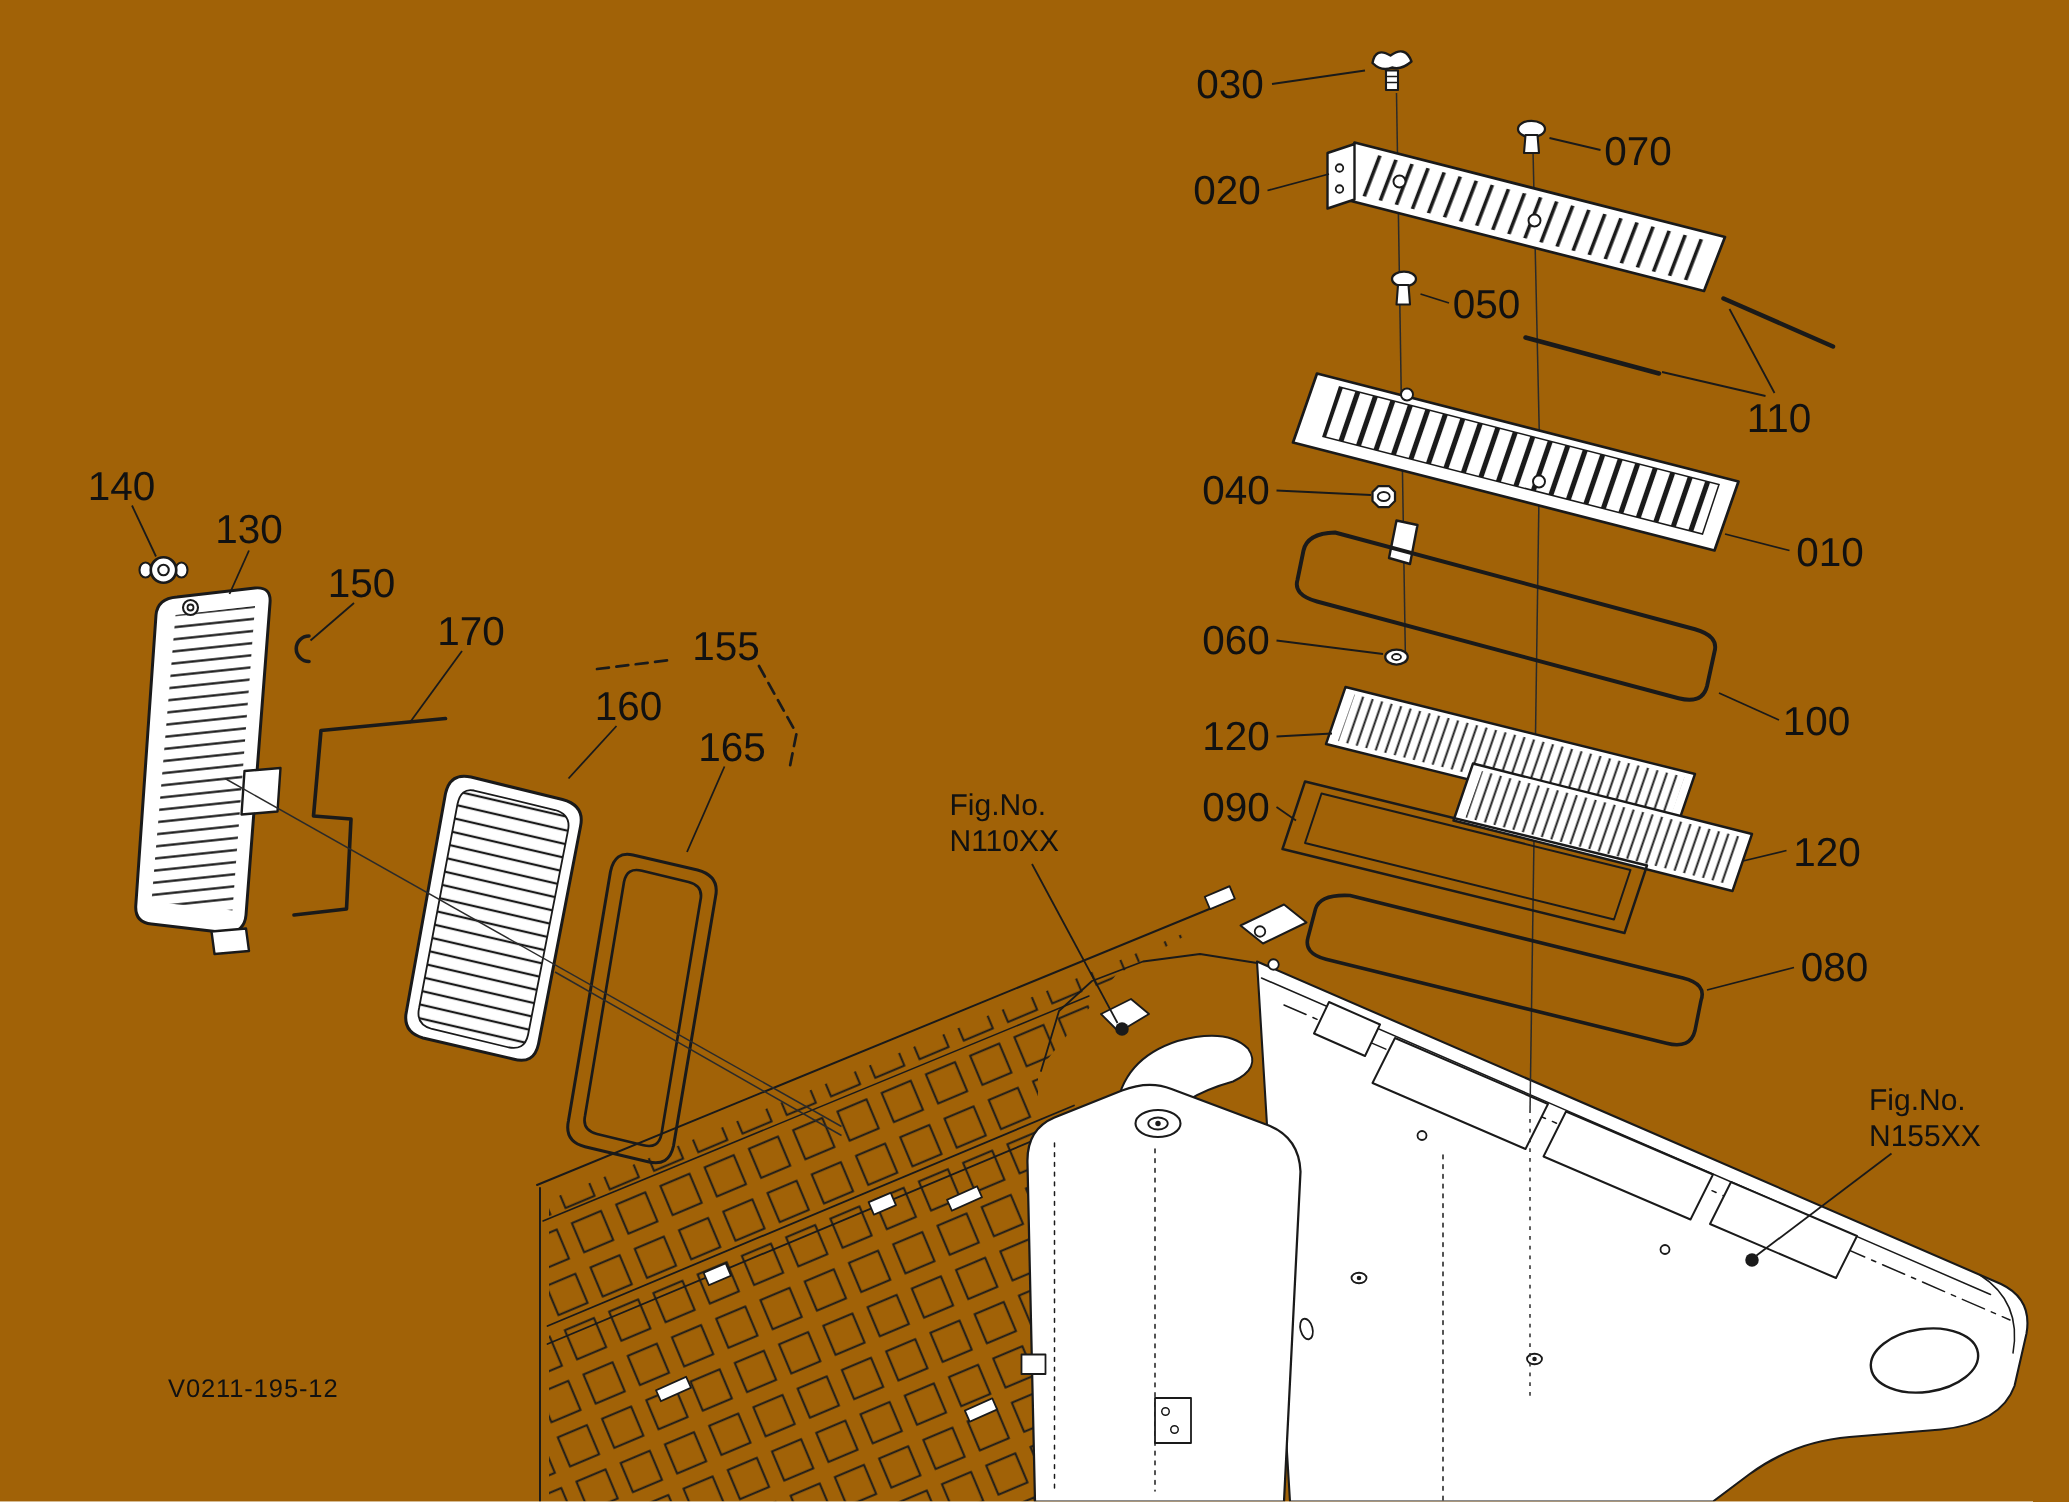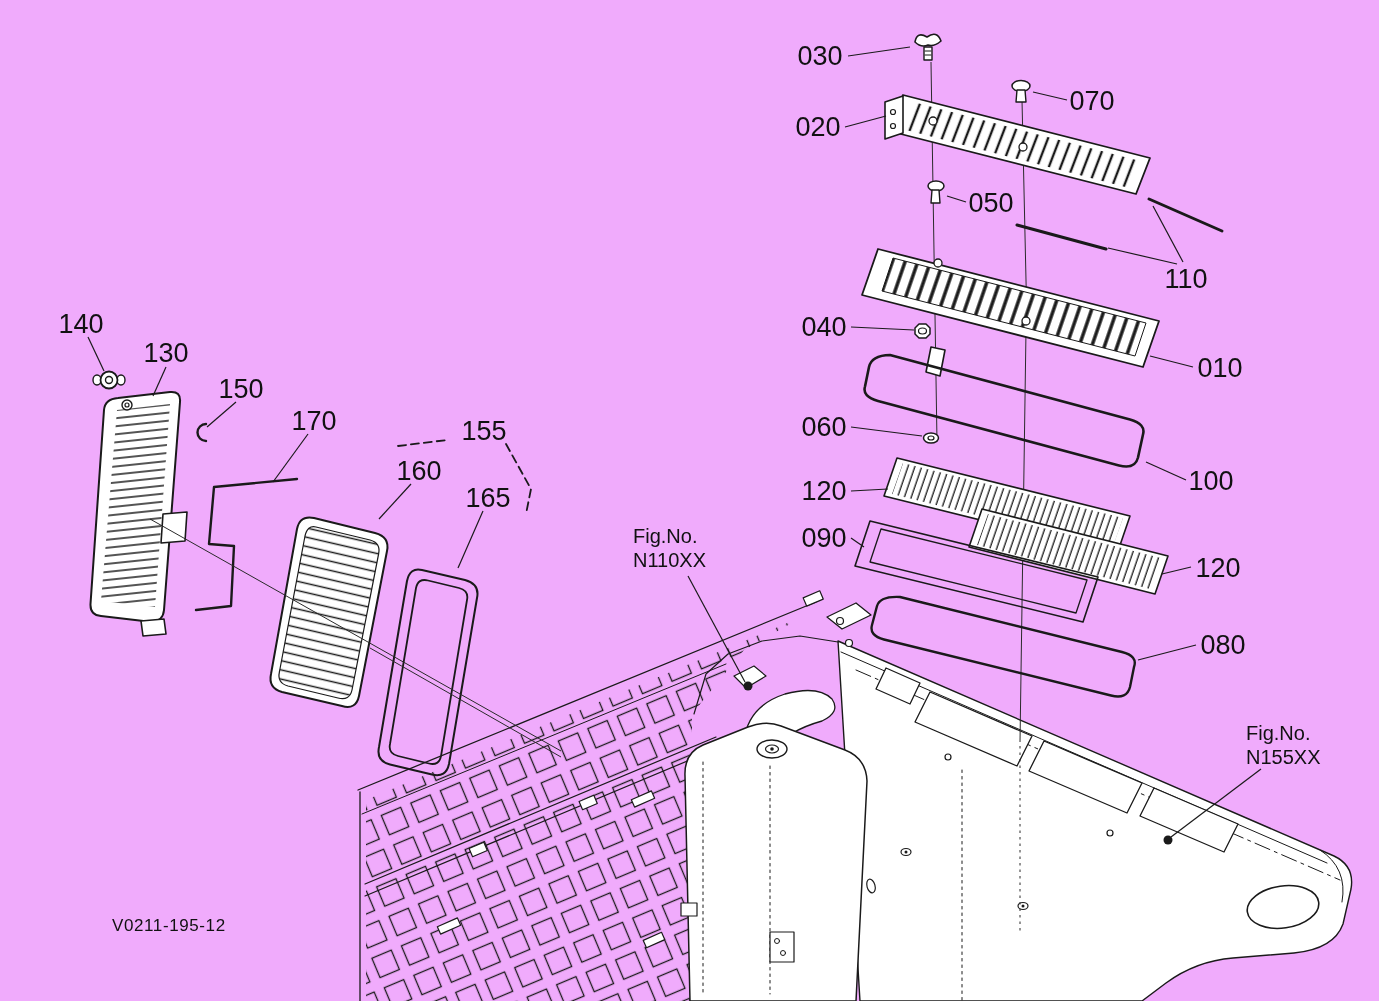--- a/index.html
+++ b/index.html
@@ -1,16 +1,16 @@
 <!DOCTYPE html>
 <html><head>
 <meta charset="utf-8">
 <style>
   html,body{margin:0;padding:0;background:#ffffff;}
-  .canvas{position:relative;width:1379px;height:1001px;background:#f0abfc;overflow:hidden;
+  .canvas{position:relative;width:1379px;height:1001px;background:#a16207;overflow:hidden;
           font-family:"Liberation Sans",sans-serif;}
   svg{display:block;}
   text{font-family:"Liberation Sans",sans-serif;fill:#111111;}
   .callout{font-size:27px;text-anchor:middle;}
   .figref{font-size:20px;text-anchor:start;}
   .dwgno{font-size:17px;letter-spacing:0.6px;}
   .k{stroke:#1a1a1a;fill:none;stroke-linecap:round;stroke-linejoin:round;}
   .kw{stroke:#1a1a1a;fill:#ffffff;stroke-linecap:round;stroke-linejoin:round;}
   .ld{stroke:#1a1a1a;stroke-width:1.2;fill:none;}
   .ax{stroke:#2a2a2a;stroke-width:1;fill:none;}

